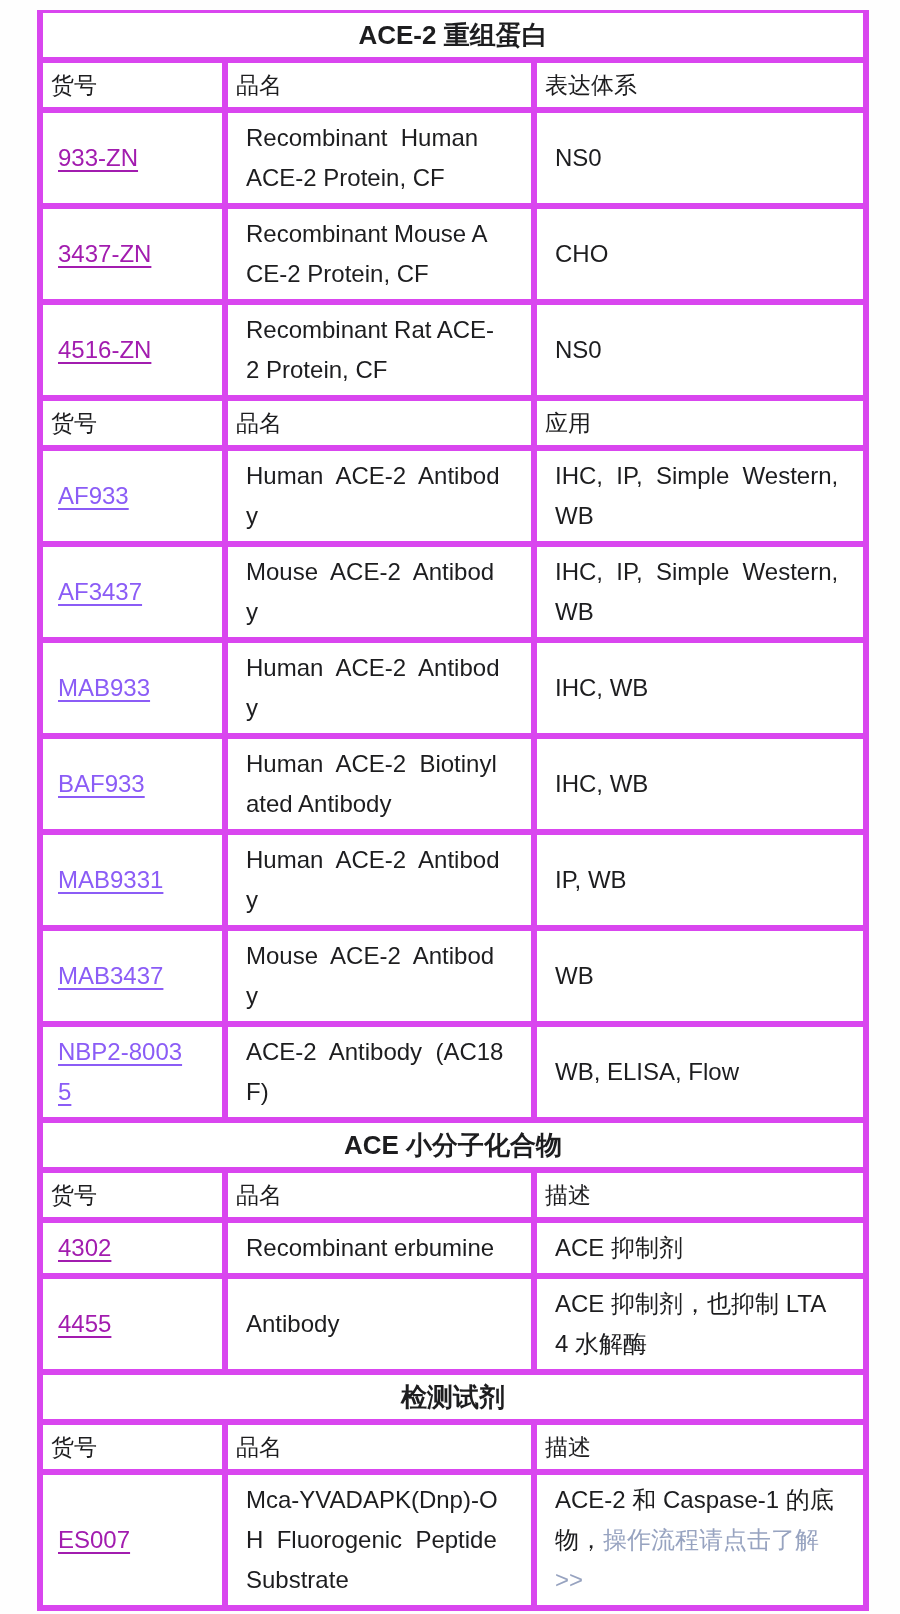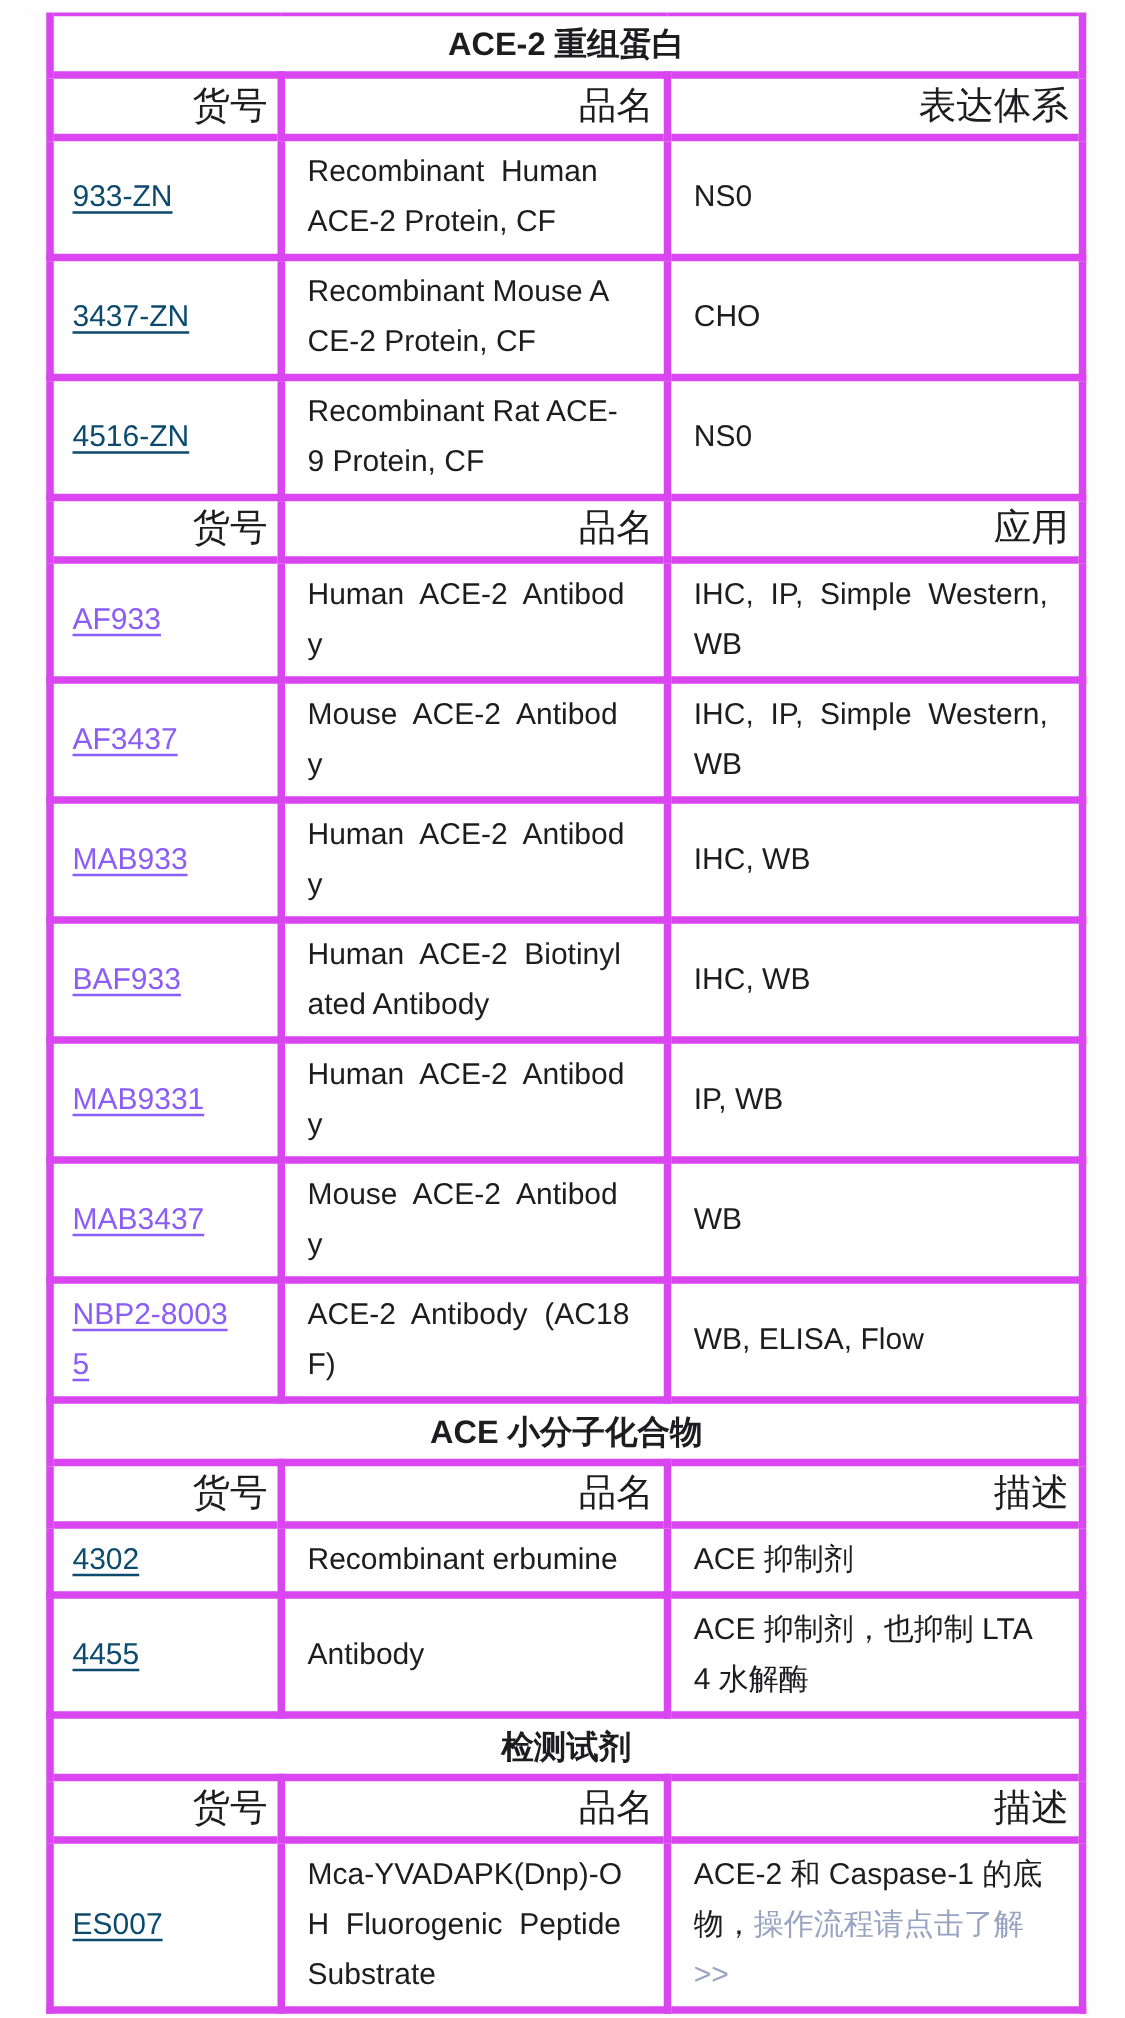--- a/index.html
+++ b/index.html
@@ -33,22 +33,22 @@
   tr.title-row td {
     border-top-width: 3px;
     border-bottom-width: 3px;
     text-align: center;
     font-weight: bold;
     font-size: 26px;
     line-height: 34px;
     padding: 5px 8px;
   }
   tr.head-row td {
-    text-align: right;
-    font-size: 30px;
+    text-align: left;
+    font-size: 23px;
     line-height: 34px;
     padding: 5px 8px;
     border-bottom-width: 3px;
   }
   tr.data-row td {
     font-size: 24px;
     line-height: 40px;
     vertical-align: middle;
     padding: 5px 8px 5px 15px;
     white-space: pre-wrap;
@@ -57,21 +57,21 @@
   tr.data-row td.name-cell,
   tr.data-row td.val-cell {
     padding-left: 18px;
   }
   table.product-table { border: 3px solid #151515; }
   a.cat-link {
     text-decoration: underline;
     text-underline-offset: 4px;
     cursor: pointer;
   }
-  a.cat-link.bright { color: #0c4a6e; }
+  a.cat-link.bright { color: #a21caf; }
   a.cat-link.muted  { color: #8b5cf6; }
   a.soft-link {
     color: #97a3c0;
     text-decoration: none;
     cursor: pointer;
   }
 </style>
 </head>
 <body>
 
@@ -100,21 +100,21 @@
     </tr>
     <tr class="data-row">
       <td><a class="cat-link bright">3437-ZN</a></td>
       <td class="name-cell">Recombinant Mouse A
 CE-2 Protein, CF</td>
       <td class="val-cell">CHO</td>
     </tr>
     <tr class="data-row">
       <td><a class="cat-link bright">4516-ZN</a></td>
       <td class="name-cell">Recombinant Rat ACE-
-9 Protein, CF</td>
+2 Protein, CF</td>
       <td class="val-cell">NS0</td>
     </tr>
 
     <tr class="head-row">
       <td>货号</td>
       <td>品名</td>
       <td>应用</td>
     </tr>
     <tr class="data-row">
       <td><a class="cat-link muted">AF933</a></td>

